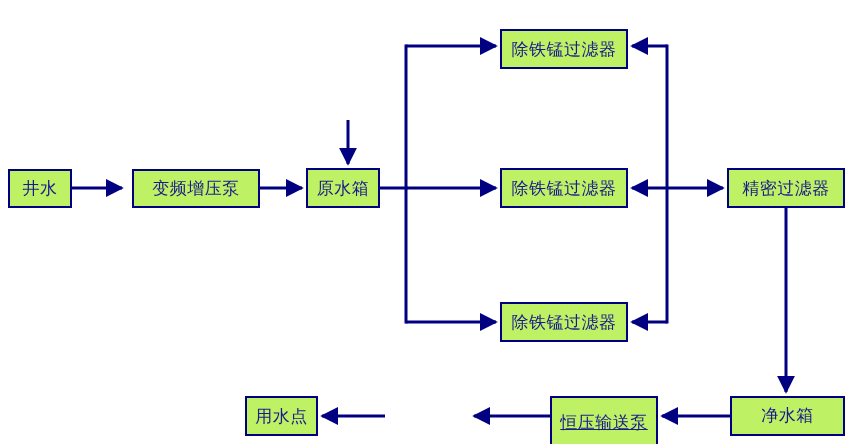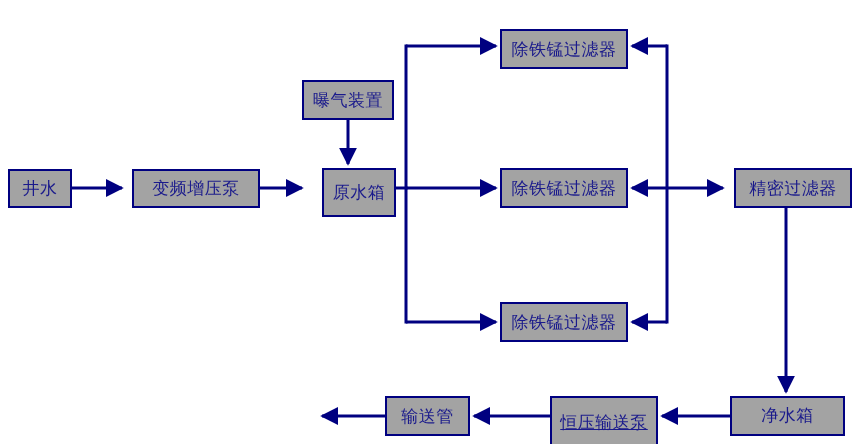--- a/index.html
+++ b/index.html
@@ -20,21 +20,21 @@
     position: absolute;
     left: 0;
     top: 0;
     width: 864px;
     height: 444px;
   }
   .node {
     position: absolute;
     box-sizing: border-box;
     border: 2px solid #000080;
-    background: #a3a3a3;
+    background: #bef264;
     color: #1a1a8c;
     display: flex;
     align-items: center;
     justify-content: center;
     font-size: 17px;
     line-height: 1;
     letter-spacing: 0.5px;
     white-space: nowrap;
     z-index: 2;
   }
@@ -96,50 +96,47 @@
   </svg>
 
   <div class="node" style="left:8px; top:169px; width:64px; height:39px;justify-content:center;">
     <span class="node-label">井水</span>
   </div>
 
   <div class="node" style="left:132px; top:169px; width:128px; height:39px;">
     <span class="node-label">变频增压泵</span>
   </div>
 
-  <div class="node" style="left:302px; top:80px; width:92px; height:40px;">
-    <span class="node-label">曝气装置</span>
-  </div>
 
-  <div class="node" style="left:322px; top:168px; width:74px; height:49px;justify-content:center;">
+  <div class="node" style="left:306px; top:168px; width:74px; height:40px;justify-content:center;">
     <span class="node-label">原水箱</span>
   </div>
 
   <div class="node" style="left:500px; top:29px; width:128px; height:40px;">
     <span class="node-label">除铁锰过滤器</span>
   </div>
 
   <div class="node" style="left:500px; top:168px; width:128px; height:40px;">
     <span class="node-label">除铁锰过滤器</span>
   </div>
 
   <div class="node" style="left:500px; top:302px; width:128px; height:40px;">
     <span class="node-label">除铁锰过滤器</span>
   </div>
 
-  <div class="node" style="left:727px; top:168px; width:118px; height:40px;margin-left:7px;">
+  <div class="node" style="left:727px; top:168px; width:118px; height:40px;">
     <span class="node-label">精密过滤器</span>
   </div>
 
   <div class="node" style="left:730px; top:396px; width:115px; height:40px;font-family:Liberation Mono, monospace;">
     <span class="node-label">净水箱</span>
   </div>
 
   <div class="node" style="left:550px; top:396px; width:108px; height:52px;text-decoration:underline;">
     <span class="node-label">恒压输送泵</span>
   </div>
 
-  <div class="node" style="left:385px; top:396px; width:85px; height:40px;">
-    <span class="node-label">输送管</span>
+
+  <div class="node" style="left:245px; top:396px; width:73px; height:40px;">
+    <span class="node-label">用水点</span>
   </div>
-
 
 </div>
 
 </body></html>

